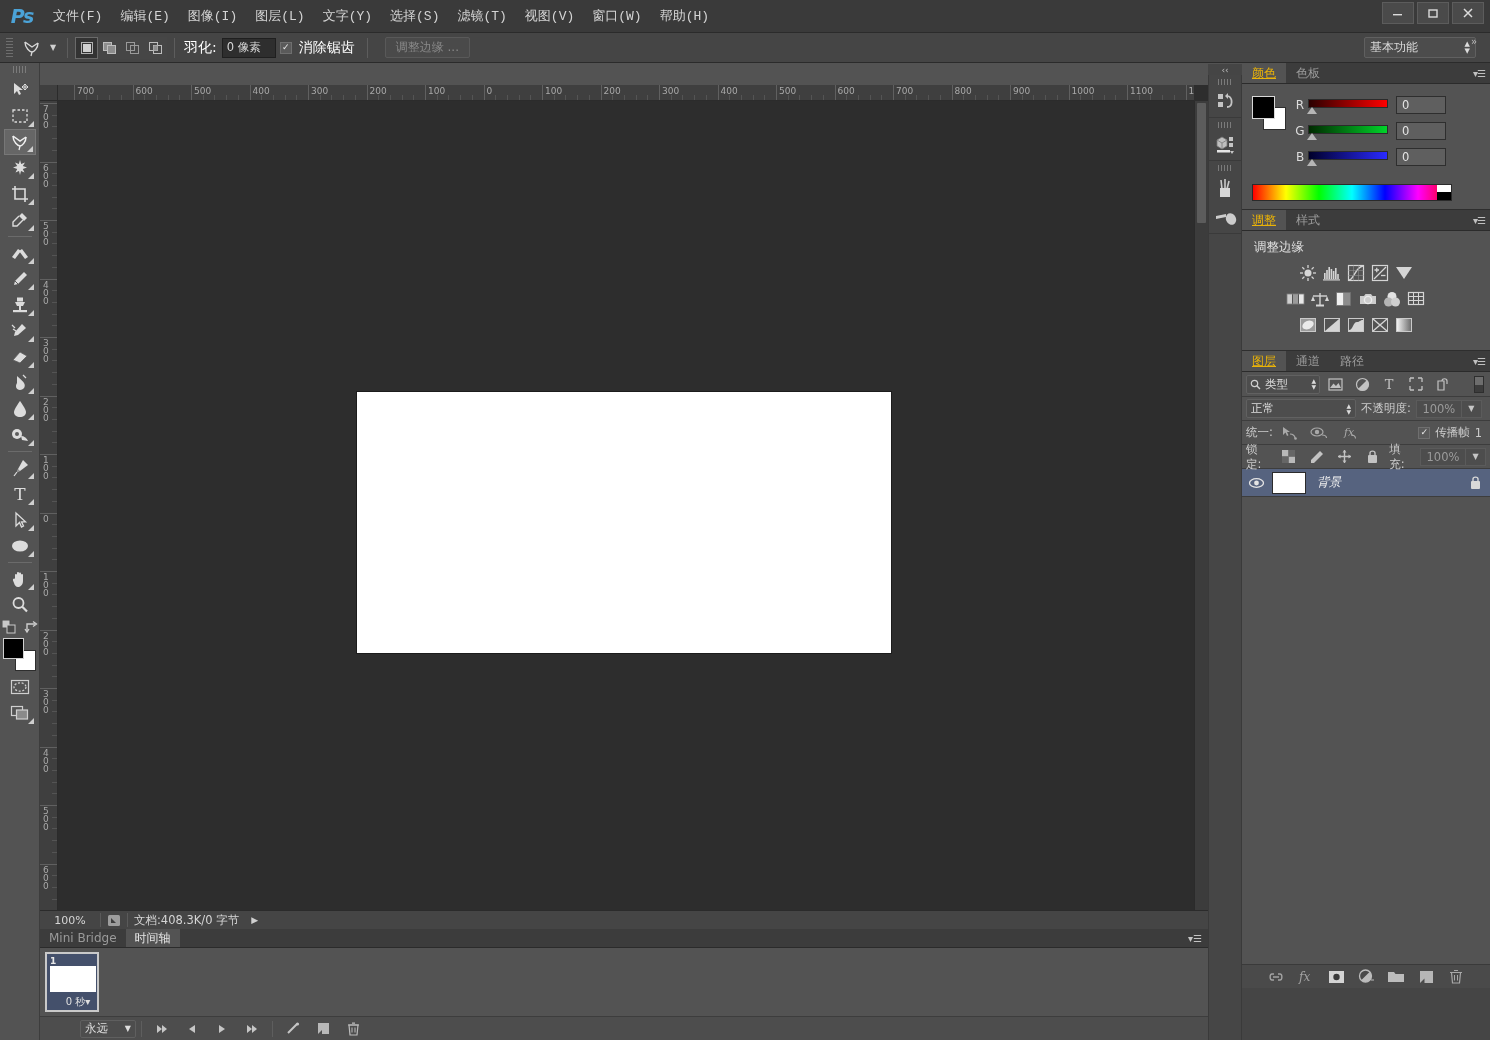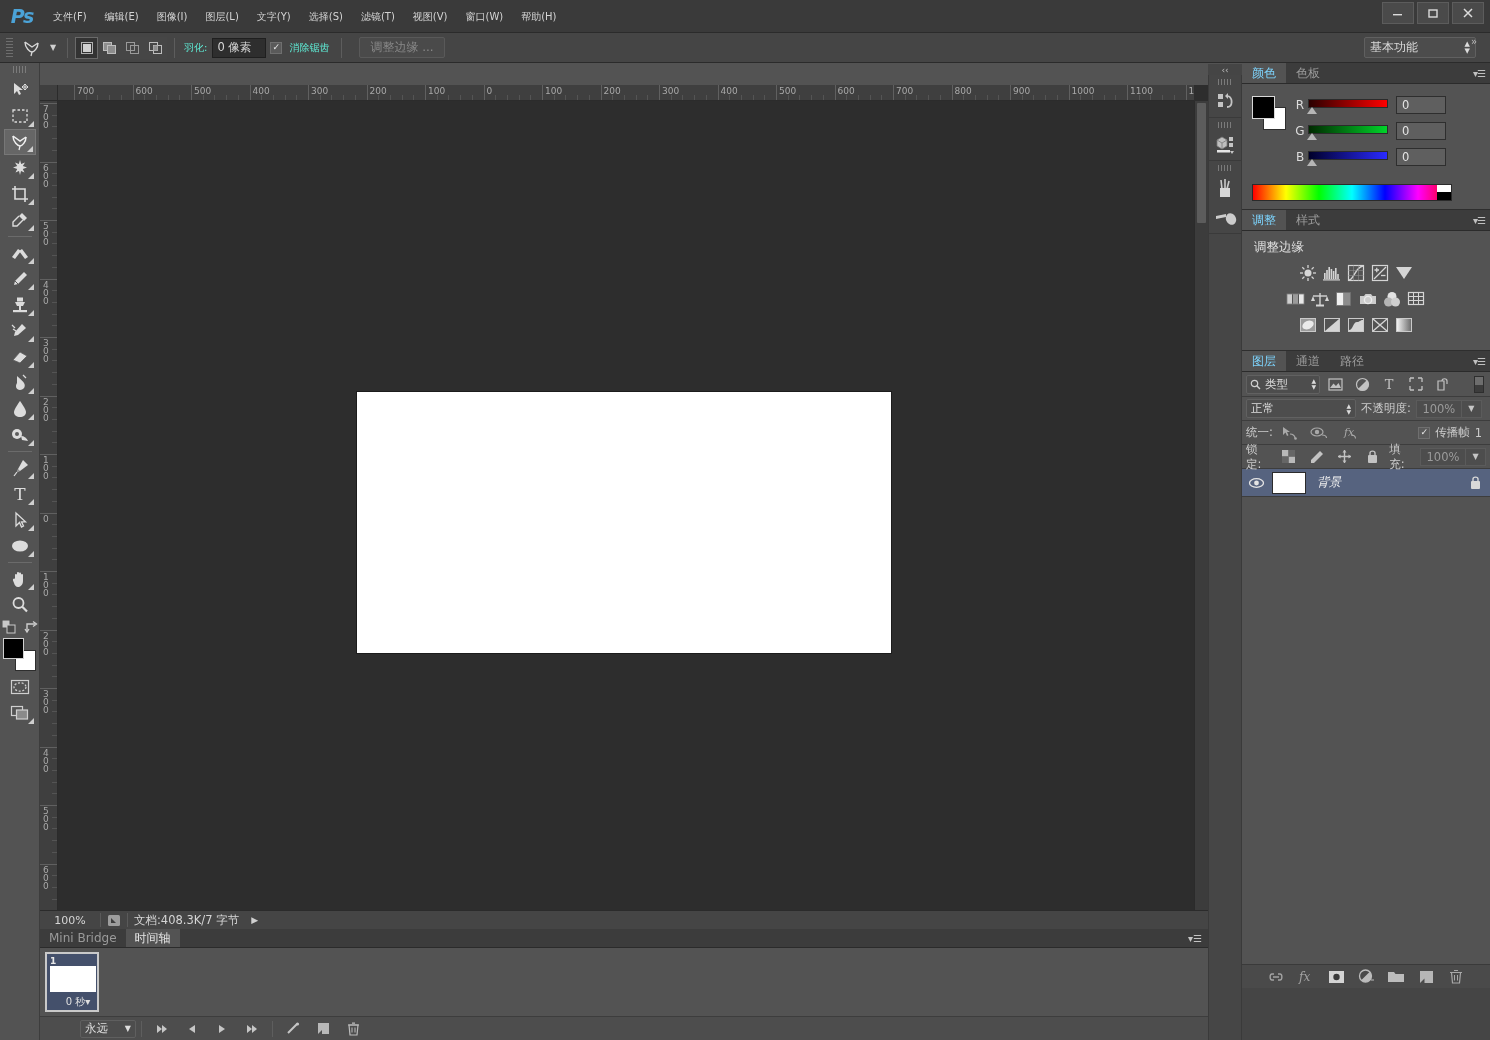--- a/index.html
+++ b/index.html
@@ -18,22 +18,22 @@
     background:#3a3a3a; border-bottom:1px solid #2b2b2b;
     display:flex; align-items:center;
   }
   .ps-logo{
     width:44px; height:33px; display:flex; align-items:center; justify-content:center;
     color:#4ba3d8; font-size:19px; font-weight:bold; font-style:italic;
     letter-spacing:-1px;
   }
   .menu-items{ display:flex; align-items:center; height:33px; }
   .menu-item{
-    padding:0 9px; height:33px; line-height:33px; color:#d4d4d4; font-size:10px;
-    white-space:nowrap; cursor:default;
+    padding:0 9px; height:33px; line-height:33px; color:#d4d4d4; font-size:13px;
+    white-space:nowrap; cursor:default;font-family:Liberation Mono, monospace;
   }
   .win-ctrls{ position:absolute; right:6px; top:2px; display:flex; gap:3px; }
   .win-btn{
     width:32px; height:22px; background:#4a4a4a; border:1px solid #5c5c5c;
     display:flex; align-items:center; justify-content:center; color:#dcdcdc; font-size:11px;
   }
 
   
   .optionsbar{
     position:absolute; left:0; top:33px; width:1490px; height:30px;
@@ -53,21 +53,21 @@
   }
   .sep{ width:1px; height:20px; background:#313131; border-right:1px solid #5d5d5d; margin:0 7px; }
   .selmode{
     display:flex; align-items:center; gap:0px;
   }
   .selmode-btn{
     width:23px;height:22px; display:flex;align-items:center;justify-content:center;
     background:#464646;
   }
   .selmode-btn.active{ background:#333; border:1px solid #6a6a6a; }
-  .opt-label{ color:#5eead4; font-size:10px; margin:0 5px 0 2px; }
+  .opt-label{ color:#ffffff; font-size:14px; margin:0 5px 0 2px; }
   .feather-input{
     width:54px;height:20px;background:#2e2e2e;border:1px solid #1f1f1f;
     color:#d7d7d7;font-size:11.5px; padding-left:4px; display:flex; align-items:center;
   }
   .chk-wrap{ display:flex; align-items:center; gap:5px; margin-left:4px;}
   .chkbox{
     width:12px;height:12px;background:#5a5a5a;border:1px solid #6f6f6f;
     display:flex;align-items:center;justify-content:center;color:#e8e8e8;font-size:9px;line-height:1;
   }
   .refine-btn{
@@ -242,21 +242,21 @@
     background:#454545;
   }
   .panel{ background:#454545; border-bottom:1px solid #2e2e2e; position:relative;}
   .panel-tabs{
     height:21px; background:#3c3c3c; display:flex; align-items:flex-end; position:relative;
     border-bottom:1px solid #2b2b2b;
   }
   .ptab{
     height:20px; display:flex;align-items:center; padding:0 10px; font-size:12px; color:#9b9b9b;
   }
-  .ptab.active{ background:#535353; color:#7dd3fc; }
+  .ptab.active{ background:#535353; color:#eab308;text-decoration:underline; }
   .pmenu{ position:absolute; right:5px; top:5px; color:#c0c0c0; font-size:10px; letter-spacing:-1px;}
 
   
   .colorbody{ padding:8px 10px 8px 8px; background:#535353; position:relative; height:125px;}
   .cswatch{ position:absolute; left:10px; top:12px; width:34px;height:34px;}
   .cs-back{ position:absolute;left:11px;top:11px;width:23px;height:23px;background:#fff;border:1px solid #2e2e2e;}
   .cs-front{ position:absolute;left:0;top:0;width:23px;height:23px;background:#000;border:1px solid #d8d8d8;}
   .slider-row{ display:flex; align-items:center; height:26px; margin-left:42px; }
   .sl-label{ width:16px; font-size:12px; color:#dcdcdc; text-align:center; }
   .sl-track{ position:relative; width:80px; height:9px; margin-top:-4px;}
@@ -815,21 +815,21 @@
   <div class="statusbar">
     <div class="zoomfield">100%</div>
     <div class="st-sep"></div>
     <div>
       <svg width="14" height="13" viewBox="0 0 14 13">
           <rect x="1" y="1" width="12" height="11" rx="1.5" fill="#9d9d9d"></rect>
           <path d="M4 4 L4 9 L9 9 Z" fill="#3f3f3f"></path>
         </svg>
     </div>
     <div class="st-sep"></div>
-    <div class="docinfo">文档:408.3K/7 字节</div>
+    <div class="docinfo">文档:408.3K/0 字节</div>
     <div class="st-arrow">▶</div>
   </div>
 
   <div class="tl-tabs">
     <div class="tl-tab">Mini Bridge</div>
     <div class="tl-tab active">时间轴</div>
     <div class="tl-menu">▾☰</div>
   </div>
   <div class="timeline">
     <div class="frames">

